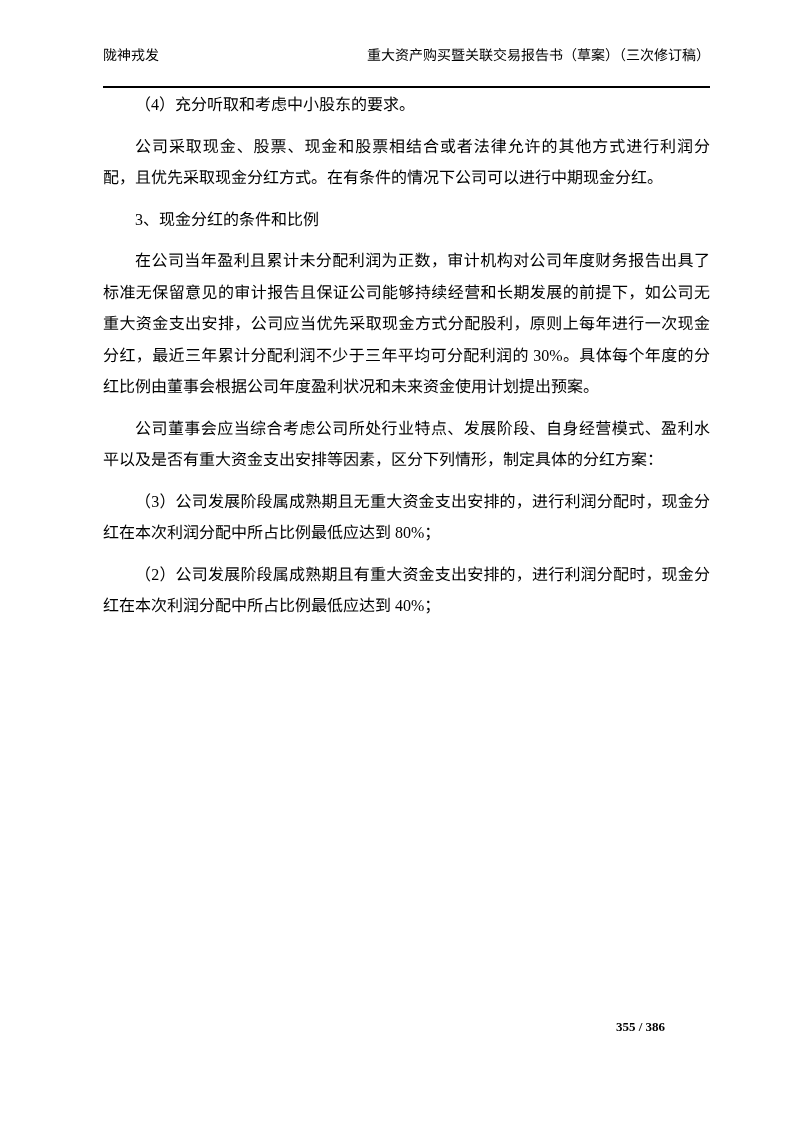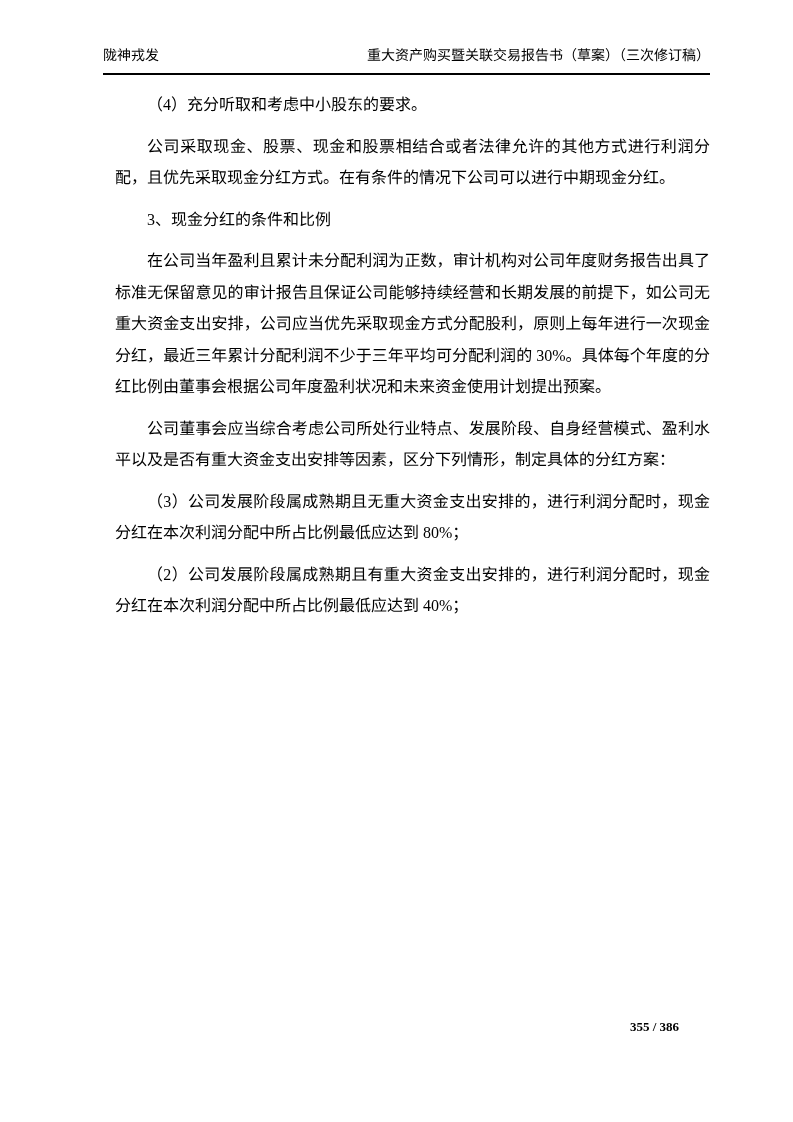--- a/index.html
+++ b/index.html
@@ -19,48 +19,48 @@
   .header {
     position: absolute;
     left: 103px;
     right: 83px;
     top: 46px;
     display: flex;
     justify-content: space-between;
     align-items: flex-end;
     font-size: 14px;
     line-height: 20px;
-    padding-bottom: 7px;
+    padding-bottom: 20px;
     border-bottom: 2px solid #000000;
   }
   .header .left {
     white-space: nowrap;
   }
   .header .right {
     white-space: nowrap;
   }
   .content {
     position: absolute;
     left: 103px;
     right: 83px;
     top: 89px;
     font-size: 16px;
     line-height: 31.5px;
     text-align: justify;
     text-justify: inter-ideograph;
   }
   .content p {
-    margin: 0 0 10px 12px;
+    margin: 0 0 10px 0;
     text-indent: 32px;
     word-break: break-all;
   }
   .footer {
     position: absolute;
     top: 1019px;
-    right: 114px;
+    right: 128px;
     font-size: 13px;
     font-weight: bold;
     white-space: nowrap;
   }
 </style>
 </head>
 <body>
 
 <div class="page">
 

